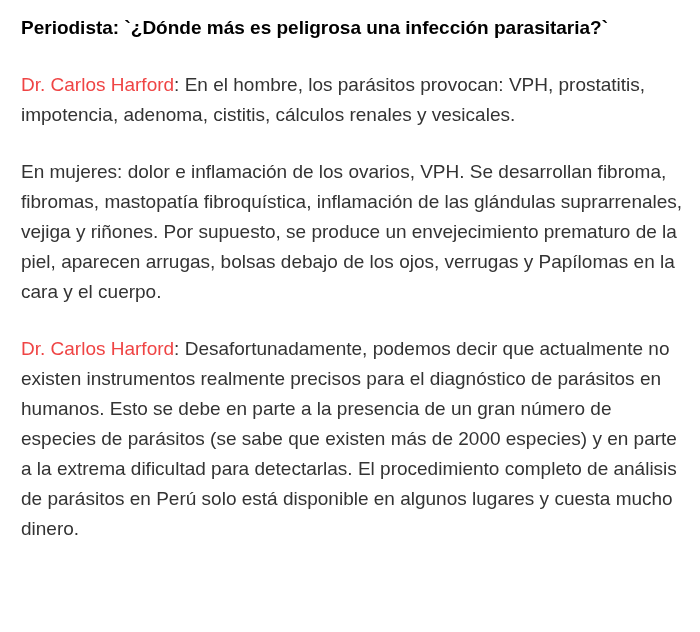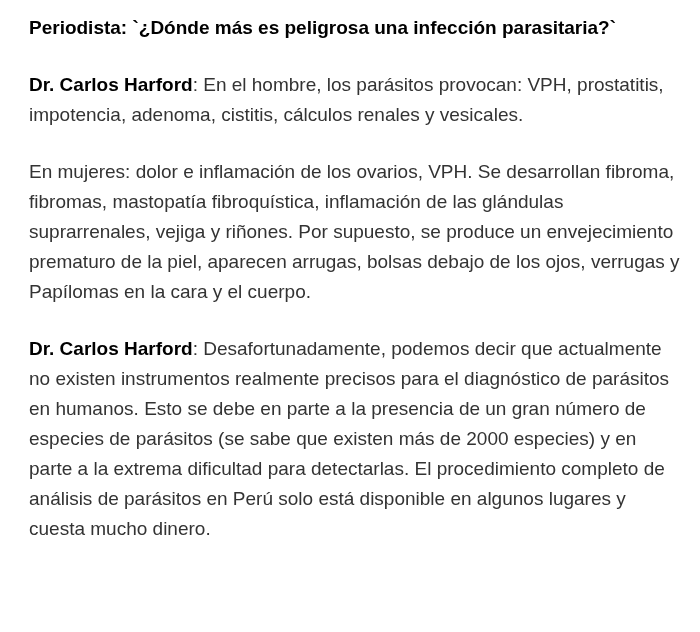--- a/index.html
+++ b/index.html
@@ -14,29 +14,29 @@
     font-family: "Liberation Sans", "DejaVu Sans", sans-serif;
     font-size: 19px;
     line-height: 30px;
     color: #333333;
     -webkit-font-smoothing: antialiased;
   }
   .article {
     padding: 13px 16px 0 13px;
   }
   .article p {
-    margin: 0 0 27px 16px;
+    margin: 0 0 27px 8px;
   }
   .question {
     font-weight: bold;
     color: #000000;
   }
   .speaker {
-    font-weight: bold;
-    color: #000000;
+    font-weight: normal;
+    color: #ef4444;
   }
 </style>
 </head>
 <body>
 
 <div class="article">
 
   <p class="question">Periodista: `¿Dónde más es peligrosa una infección parasitaria?`</p>
 
   <p><span class="speaker">Dr. Carlos Harford</span><span>: En el hombre, los parásitos provocan: VPH, prostatitis, impotencia, adenoma, cistitis, cálculos renales y vesicales.</span></p>

